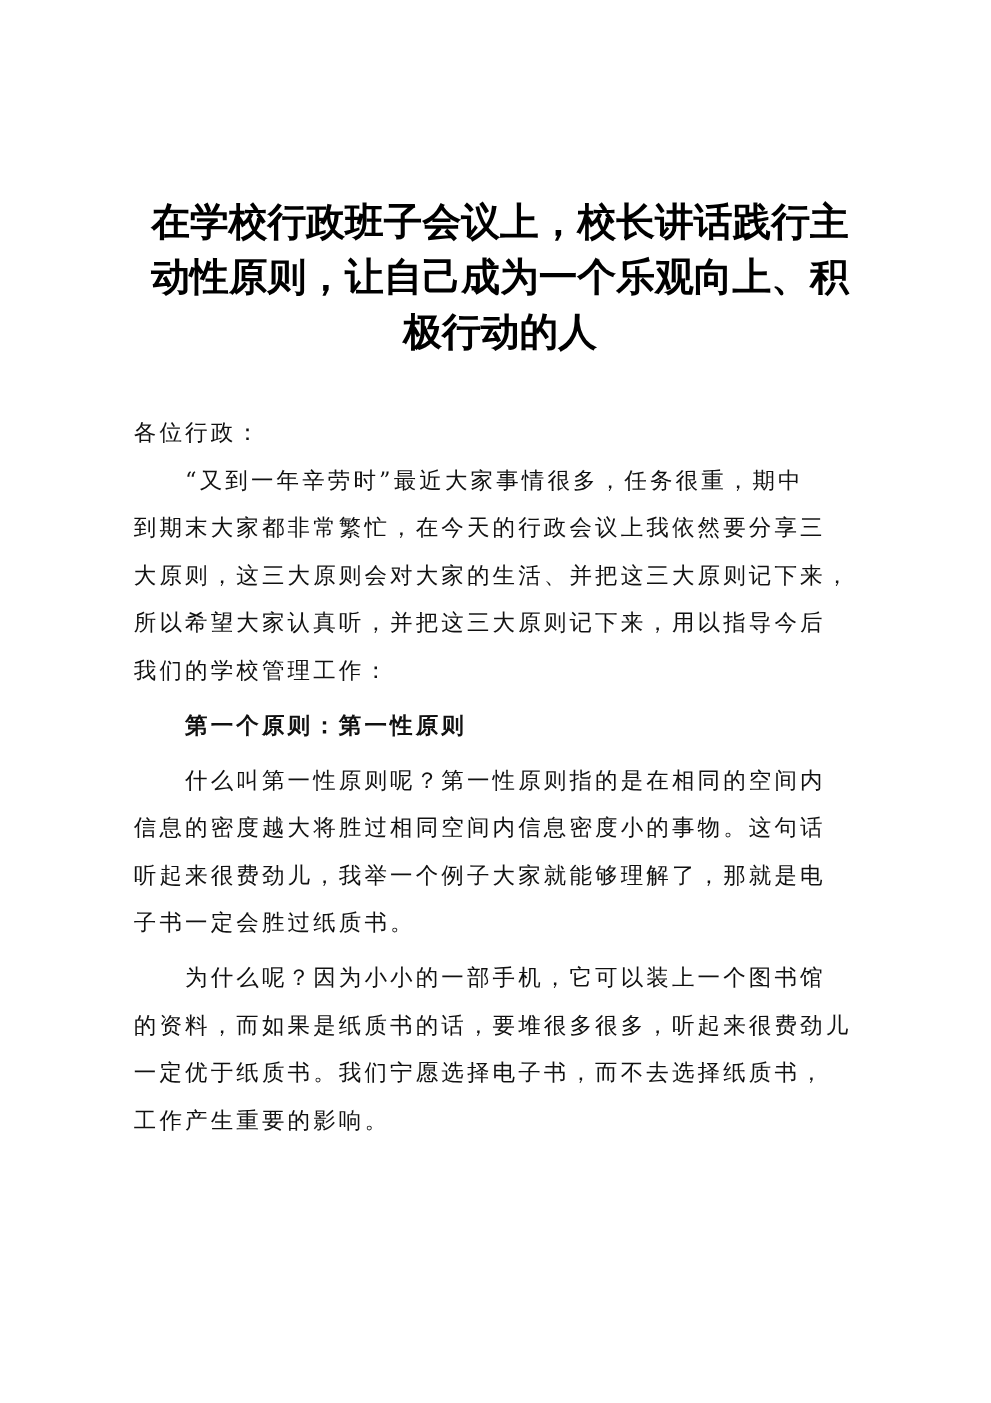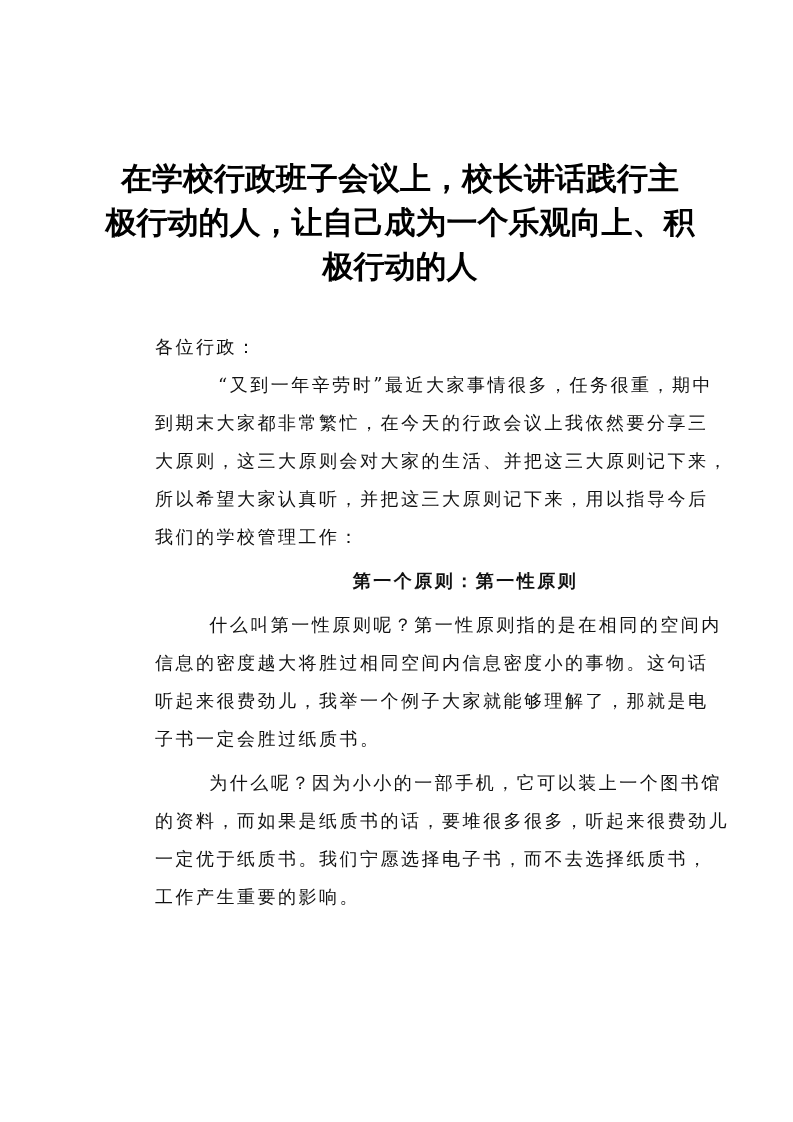--- a/index.html
+++ b/index.html
@@ -11,34 +11,33 @@
     position: absolute; left: 100px; top: 156px; width: 600px;
     font-family: "DejaVu Sans", sans-serif; font-weight: bold;
     font-size: 31px; line-height: 44px; color: #000; text-align: center;
     letter-spacing: 0px;
   }
   .title span { display: block; white-space: nowrap; }
   .body {
     position: absolute; left: 107px; top: 328px; width: 580px;
     font-family: "DejaVu Serif", serif; font-size: 18px; color: #111;
     letter-spacing: 2.5px;
-    margin-left: 48px;
   }
   .line { display: block; height: 38px; line-height: 38px; white-space: nowrap; }
-  .indent { padding-left: 41px; text-align: center; }
+  .indent { padding-left: 41px; }
   .gap { margin-top: 6px; }
   .heading { font-weight: bold; }
 </style>
 </head>
 <body>
 
 <div class="page">
   <div class="title">
     <span>在学校行政班子会议上，校长讲话践行主</span>
-    <span>极行动的人，让自己成为一个乐观向上、积</span>
+    <span>动性原则，让自己成为一个乐观向上、积</span>
     <span>极行动的人</span>
   </div>
 
   <div class="body">
     <span class="line">各位行政：</span>
 
     <div>
       <span class="line indent">“又到一年辛劳时”最近大家事情很多，任务很重，期中</span>
       <span class="line">到期末大家都非常繁忙，在今天的行政会议上我依然要分享三</span>
       <span class="line">大原则，这三大原则会对大家的生活、并把这三大原则记下来，</span>

